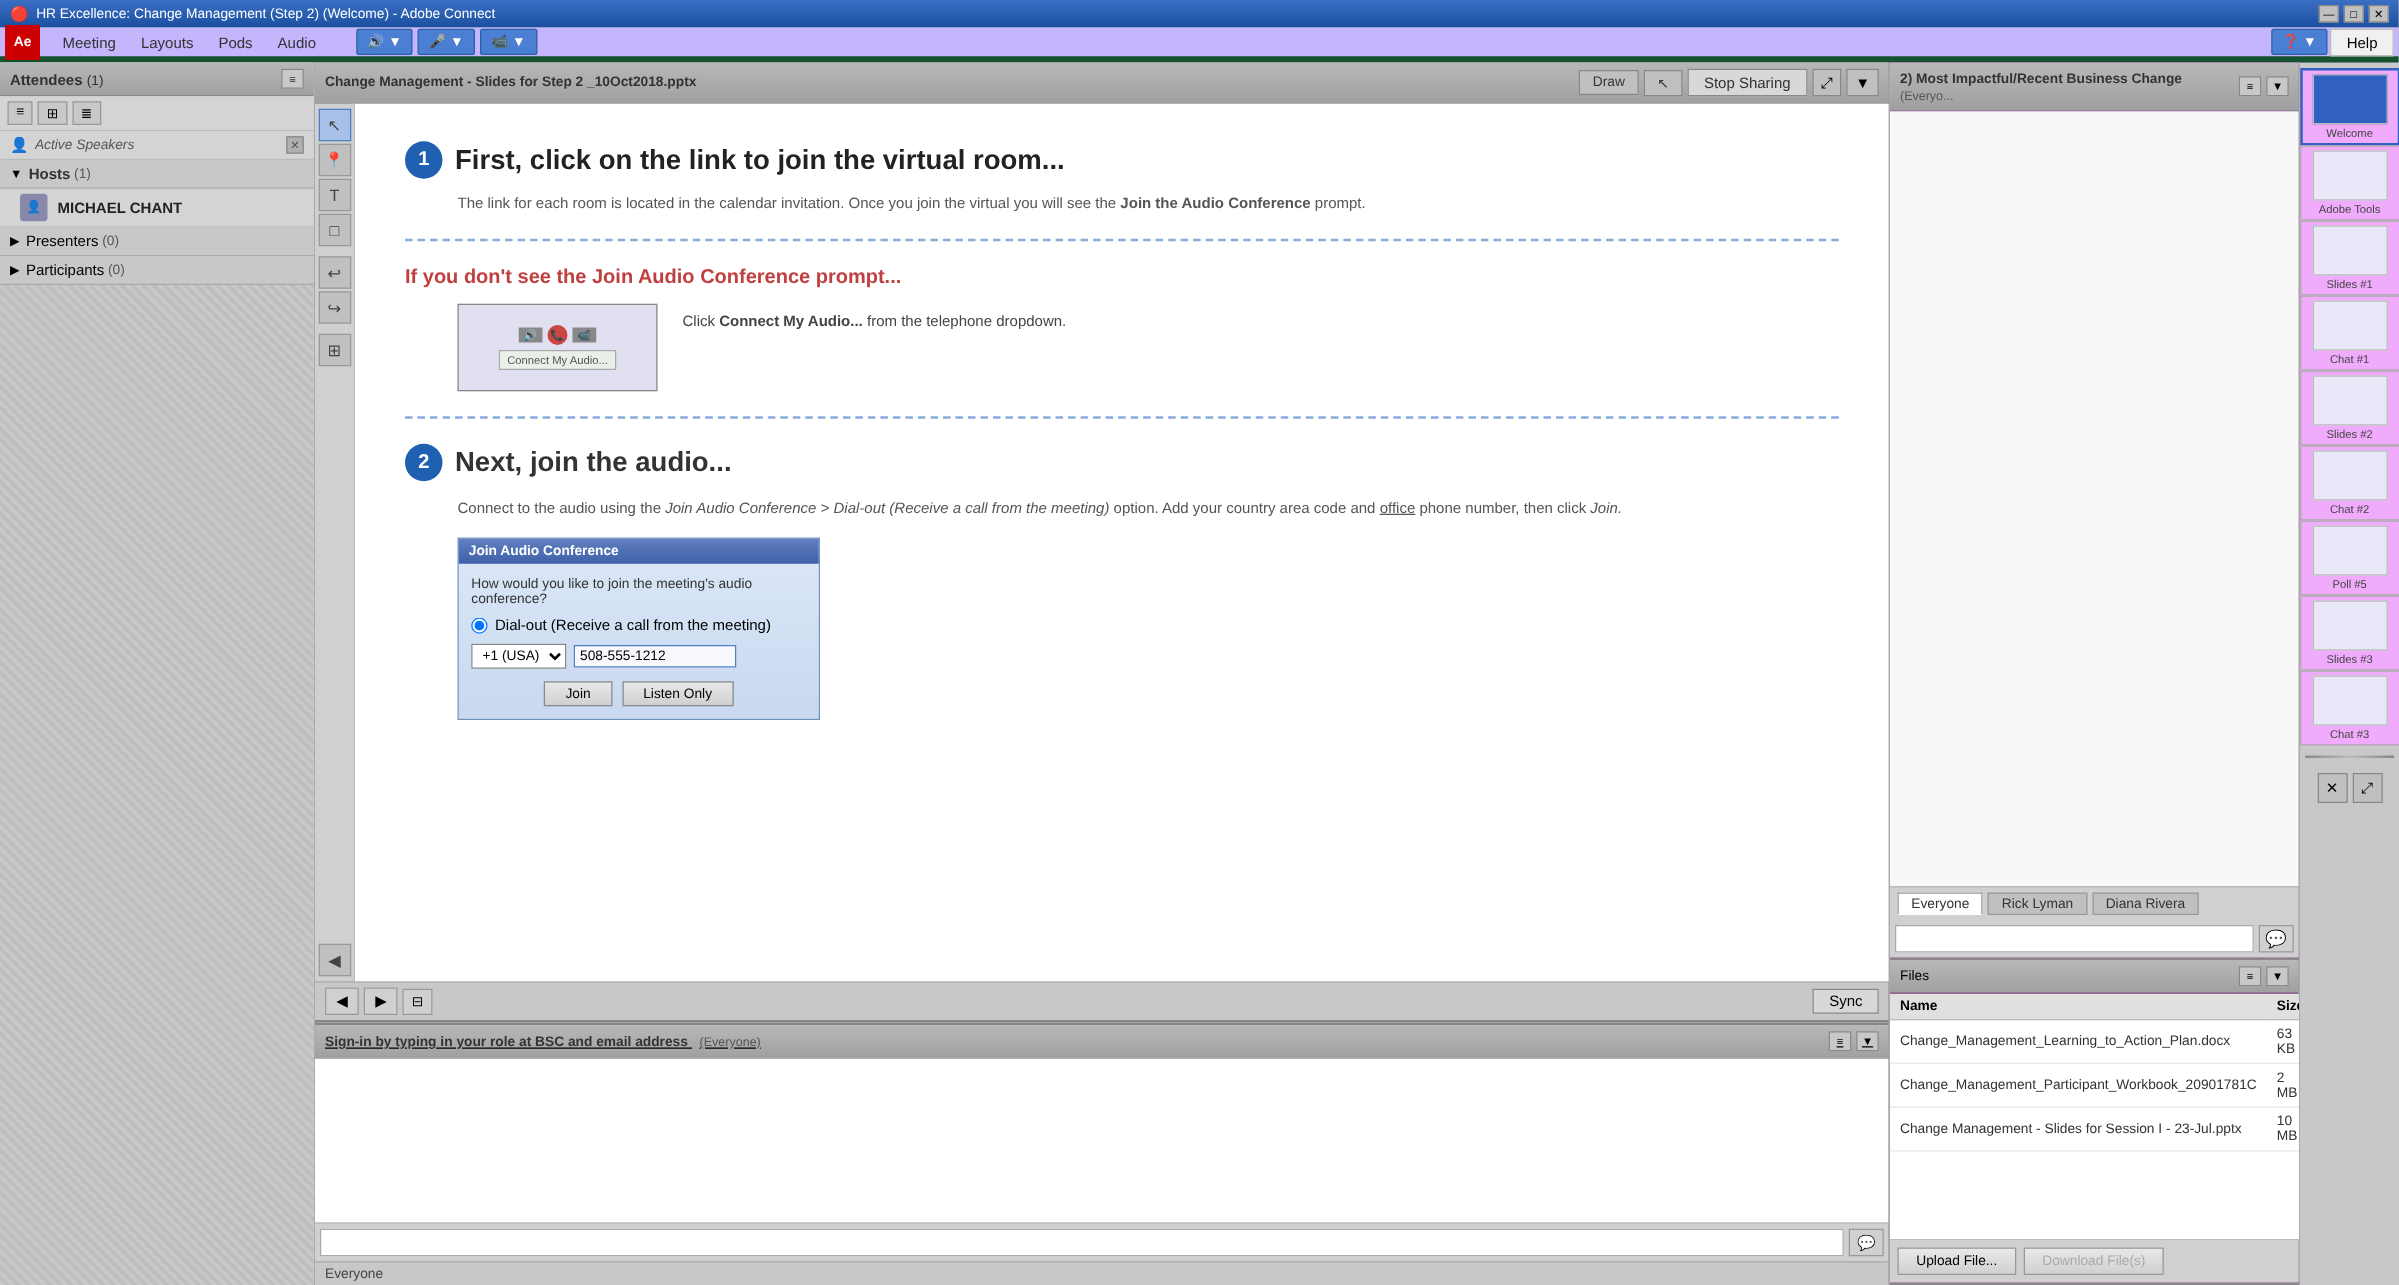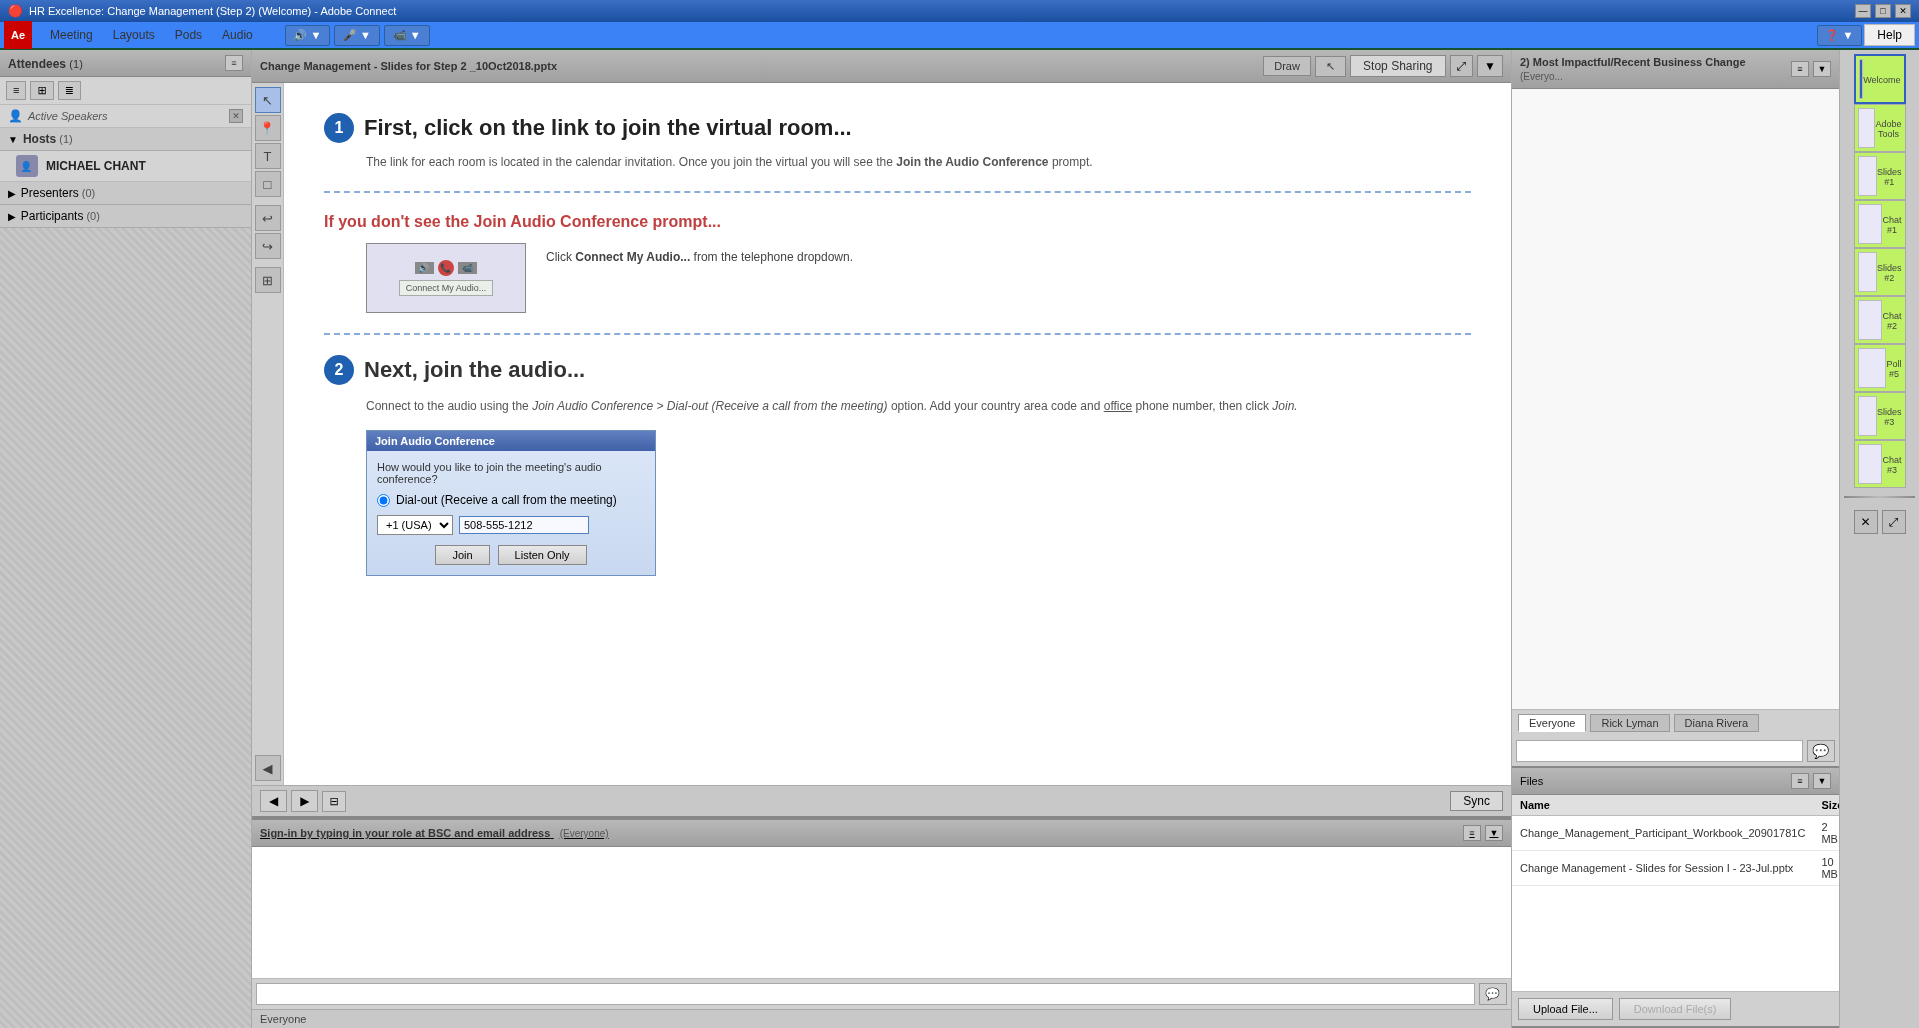--- a/index.html
+++ b/index.html
@@ -20,26 +20,26 @@
       width: 16px; height: 14px;
       background: #c0c0c0;
       border: 1px solid #888;
       font-size: 9px;
       display: flex; align-items: center; justify-content: center;
       cursor: pointer; color: #000;
     }
 
     
     #menu-bar {
-      background: #3b82f6;
+      background: #c4b5fd;
       height: 28px;
       display: flex;
       align-items: center;
       padding: 0 4px;
-      border-bottom: 2px solid #14532d;
+      border-bottom: 5px solid #14532d;
       justify-content: flex-end;
     }
     .adobe-logo {
       width: 28px; height: 28px;
       background: #cc0000;
       color: white;
       font-size: 11px; font-weight: bold;
       display: flex; align-items: center; justify-content: center;
       margin-right: 8px;
     }
@@ -617,26 +617,26 @@
       background: #c8c8c8;
       border-left: 1px solid #aaa;
       display: flex;
       flex-direction: column;
       align-items: center;
       padding: 4px;
       gap: 4px;
       overflow-y: auto;
     }
     .thumb-item {
-      width: 52px;
-      background: #bef264;
+      width: 80px;
+      background: #f0abfc;
       border: 1px solid #aaa;
       cursor: pointer;
       display: flex;
-      flex-direction: row;
+      flex-direction: column;
       align-items: center;
       padding: 3px;
     }
     .thumb-item.active { border: 2px solid #3060c0; }
     .thumb-img {
       width: 60px; height: 40px;
       background: #e8e8f8;
       border: 1px solid #bbb;
       display: flex; align-items: center; justify-content: center;
     }
@@ -950,20 +950,24 @@
       </div>
       <div class="files-table">
         <table>
           <thead>
             <tr>
               <th>Name</th>
               <th>Size</th>
             </tr>
           </thead>
           <tbody id="files-tbody">
+          <tr>
+                <td class="file-name">Change_Management_Learning_to_Action_Plan.docx</td>
+                <td>63 KB</td>
+              </tr>
               <tr>
                 <td class="file-name">Change_Management_Participant_Workbook_20901781C</td>
                 <td>2 MB</td>
               </tr>
               <tr>
                 <td class="file-name">Change Management - Slides for Session I - 23-Jul.pptx</td>
                 <td>10 MB</td>
               </tr>
             </tbody>
         </table>

